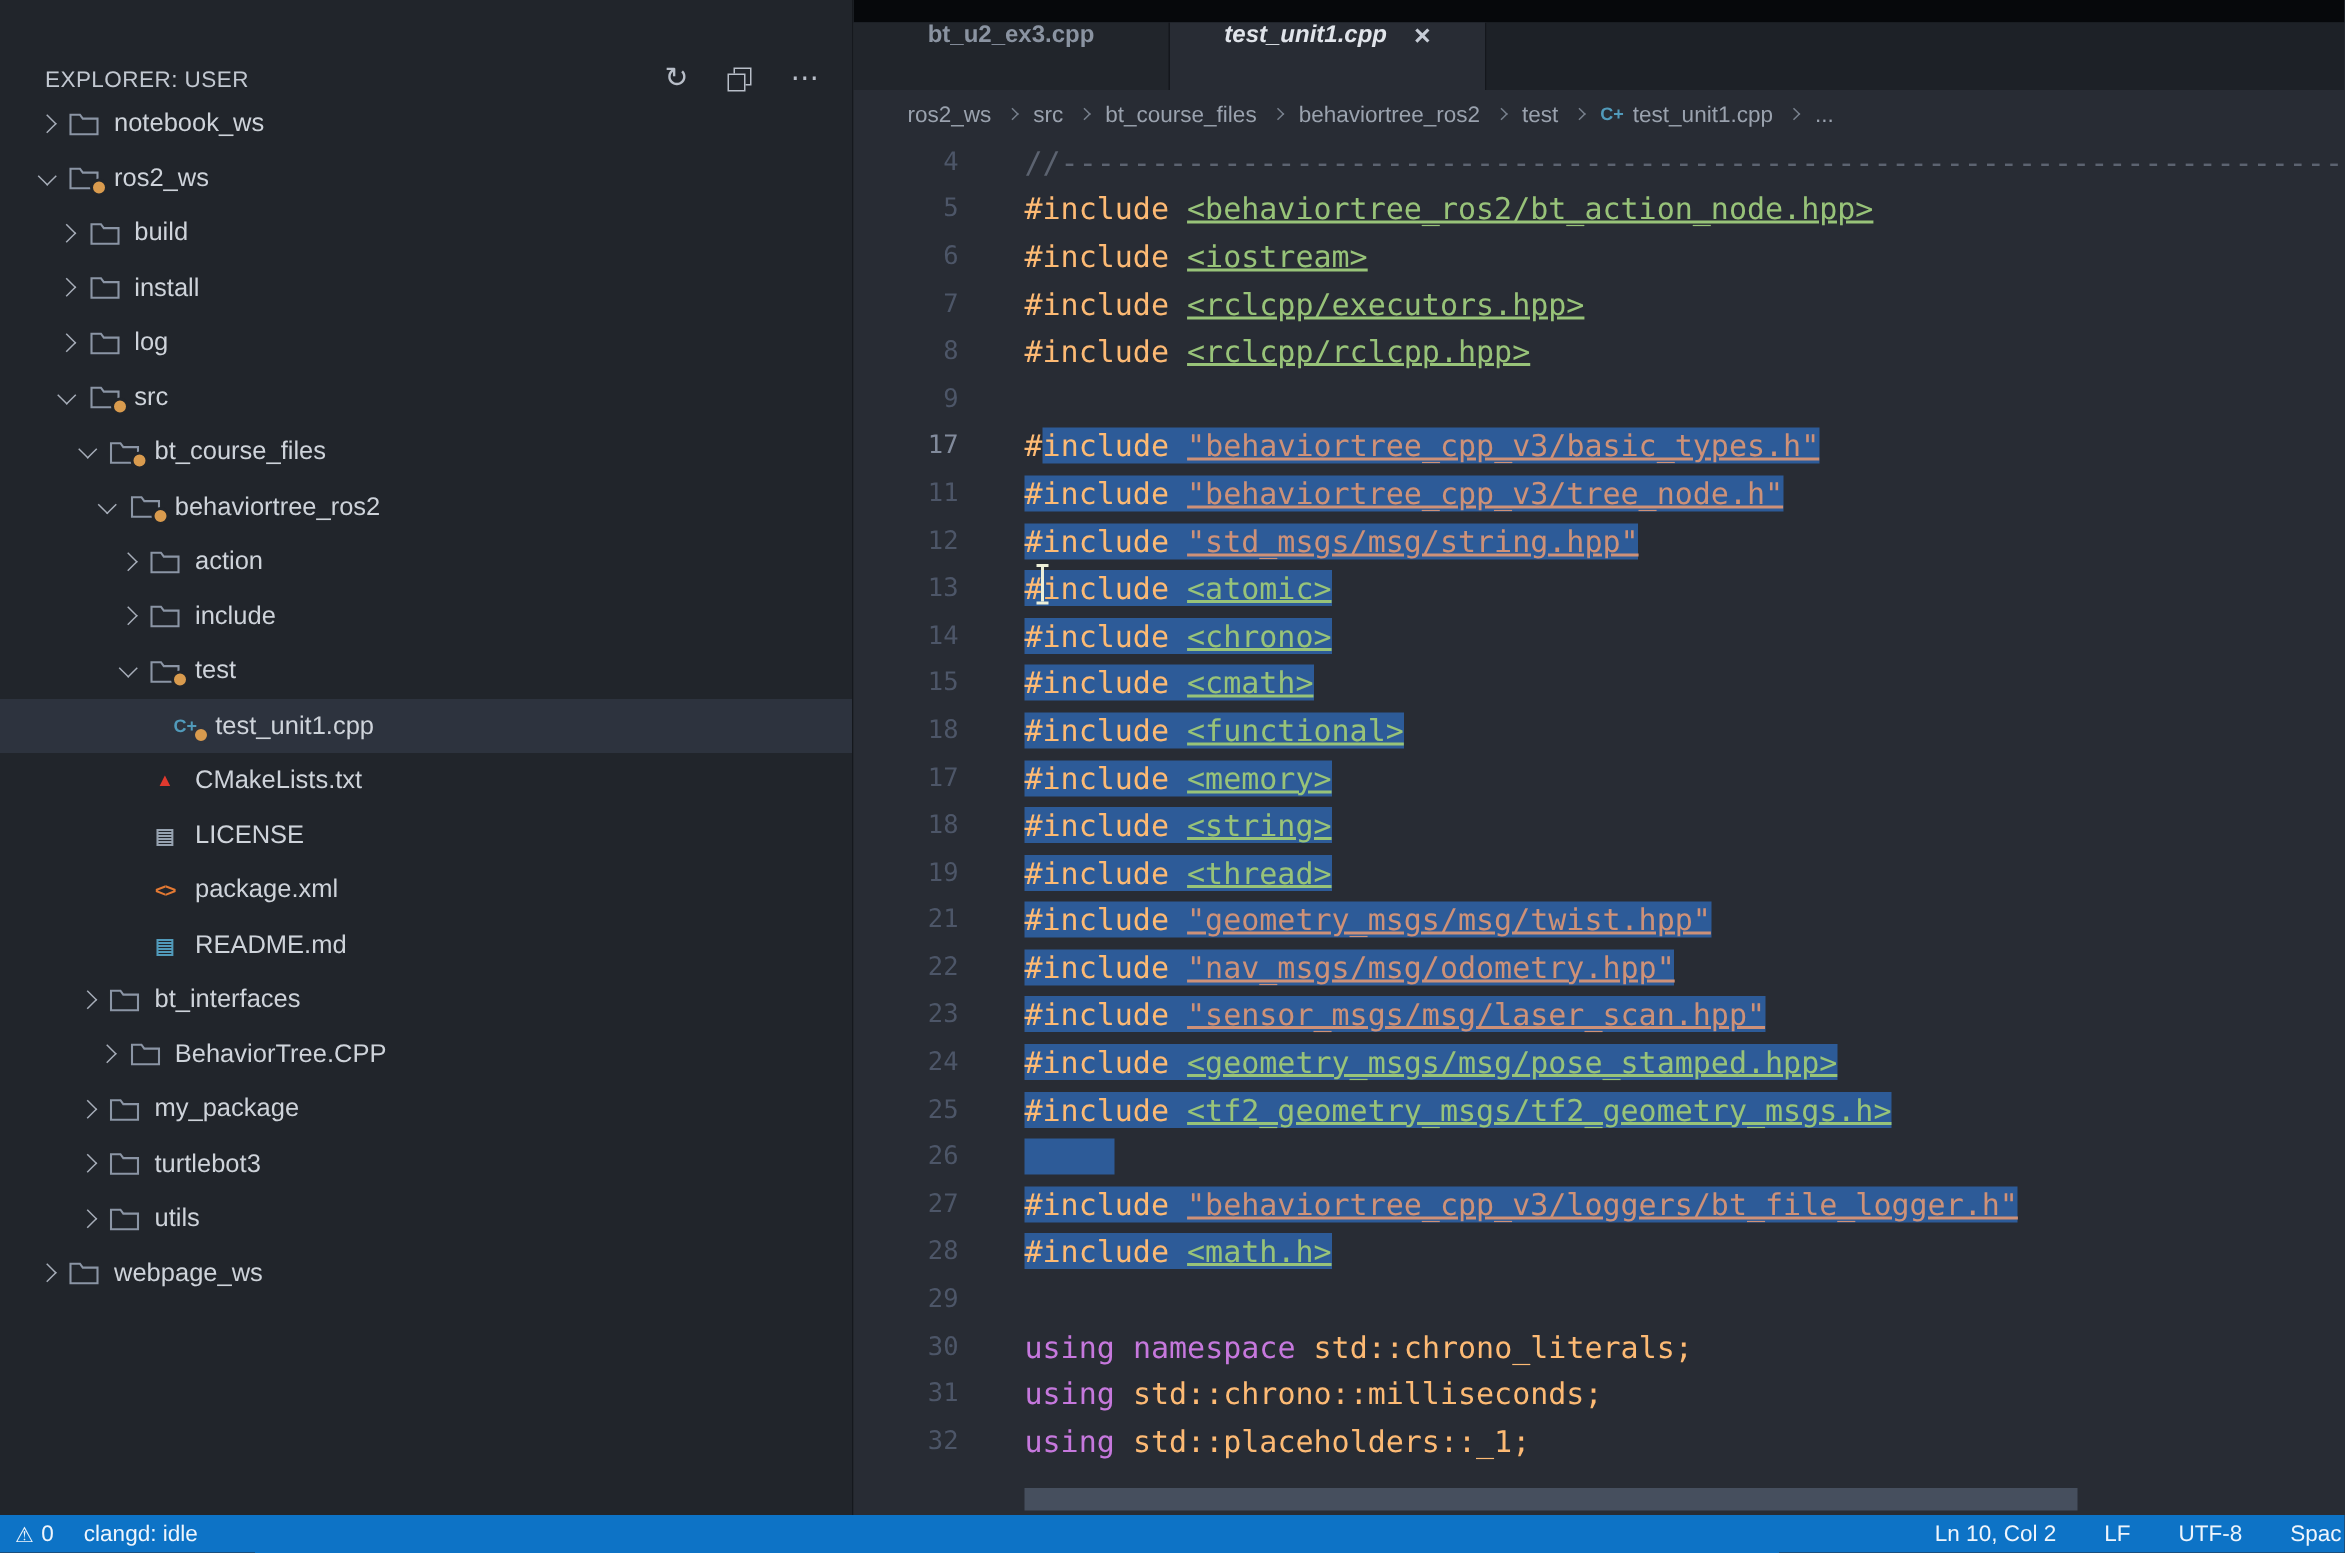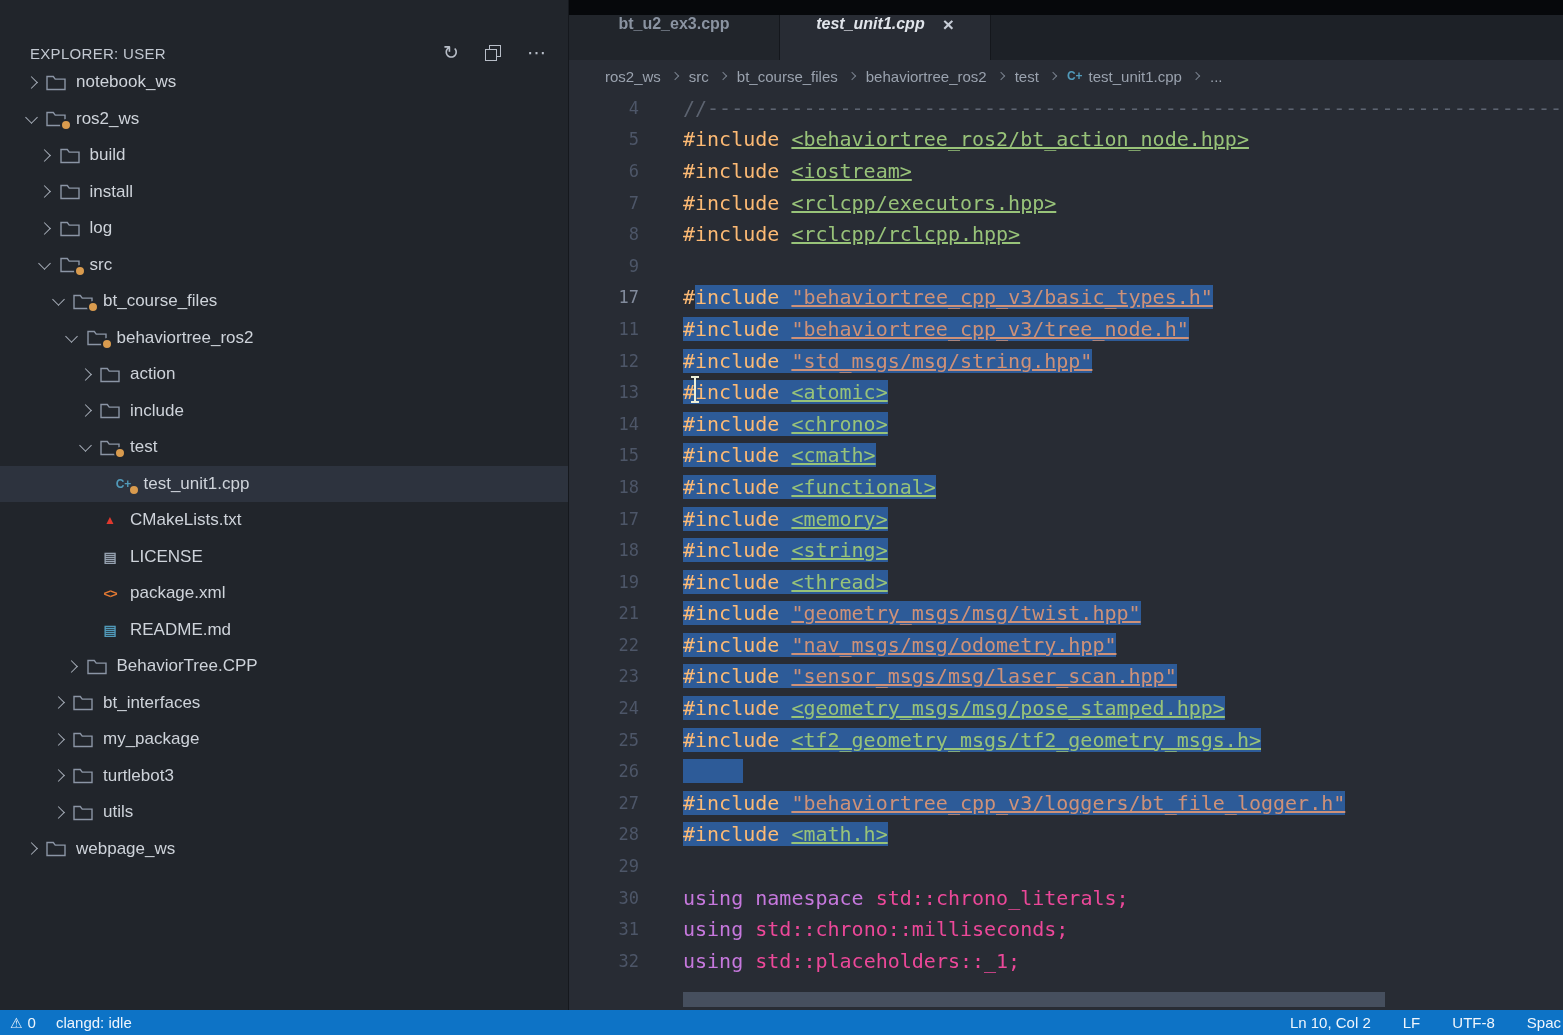--- a/index.html
+++ b/index.html
@@ -55,21 +55,21 @@
   .code-line{display:flex;height:31.6px;align-items:center;}
   .ln{width:70px;flex:none;text-align:right;color:#4d5668;font-size:17px;
     font-family:"DejaVu Sans Mono",monospace;}
   .ln.active{color:#828b9c;}
   .ltext{padding-left:44px;white-space:pre;}
   .tk-cmt{color:#5c6370;}
   .tk-pre{color:#fdba74;}
   .tk-inc{color:#98c379;text-decoration:underline;}
   .tk-str{color:#ce9178;text-decoration:underline;}
   .tk-kw{color:#c678dd;}
-  .tk-pl{color:#ec4899;}
+  .tk-pl{color:#fdba74;}
   .selbg{background:var(--selection,#2d5b98);}
   .hscroll{position:absolute;left:114px;bottom:3px;width:702px;height:15px;background:rgba(125,145,175,.35);}
   .ibeam{position:absolute;left:121px;top:284px;width:10px;height:27px;pointer-events:none;}
   .ibeam::before{content:"";position:absolute;left:4px;top:2px;bottom:2px;width:2px;background:#edefd8;}
   .ibeam::after{content:"";position:absolute;left:1px;top:0;bottom:0;width:8px;box-sizing:border-box;
     border-top:2px solid #edefd8;border-bottom:2px solid #edefd8;}
   
   .status-bar{position:absolute;left:0;bottom:0;width:100%;height:25px;
     background:var(--bg-status,#0d73c6);display:flex;align-items:center;
     color:#eff5fc;font-size:15px;overflow:hidden;}
@@ -246,41 +246,41 @@
         </span>
         <span class="tree-label">package.xml</span>
       </div>
       <div class="tree-row" style="padding-left: 72px;">
         <span class="chev-box"></span>
         <span class="icon-box">
           <span class="fileglyph md">▤</span>
         </span>
         <span class="tree-label">README.md</span>
       </div>
+      <div class="tree-row" style="padding-left: 45px;">
+        <span class="chev-box">
+          <span class="chev right"></span>
+        </span>
+        <span class="icon-box">
+          <svg width="20" height="17" viewBox="0 0 20 17">
+            <path d="M1 15.5 V2.5 h6.3 l1.9 2.6 H19 v10.4 z" fill="none" stroke="#8b95a5" stroke-width="1.4"></path>
+          </svg>
+        </span>
+        <span class="tree-label">bt_interfaces</span>
+      </div>
       <div class="tree-row" style="padding-left: 58.5px;">
         <span class="chev-box">
           <span class="chev right"></span>
         </span>
         <span class="icon-box">
           <svg width="20" height="17" viewBox="0 0 20 17">
             <path d="M1 15.5 V2.5 h6.3 l1.9 2.6 H19 v10.4 z" fill="none" stroke="#8b95a5" stroke-width="1.4"></path>
           </svg>
         </span>
         <span class="tree-label">BehaviorTree.CPP</span>
-      </div>
-      <div class="tree-row" style="padding-left: 45px;">
-        <span class="chev-box">
-          <span class="chev right"></span>
-        </span>
-        <span class="icon-box">
-          <svg width="20" height="17" viewBox="0 0 20 17">
-            <path d="M1 15.5 V2.5 h6.3 l1.9 2.6 H19 v10.4 z" fill="none" stroke="#8b95a5" stroke-width="1.4"></path>
-          </svg>
-        </span>
-        <span class="tree-label">bt_interfaces</span>
       </div>
       <div class="tree-row" style="padding-left: 45px;">
         <span class="chev-box">
           <span class="chev right"></span>
         </span>
         <span class="icon-box">
           <svg width="20" height="17" viewBox="0 0 20 17">
             <path d="M1 15.5 V2.5 h6.3 l1.9 2.6 H19 v10.4 z" fill="none" stroke="#8b95a5" stroke-width="1.4"></path>
           </svg>
         </span>

